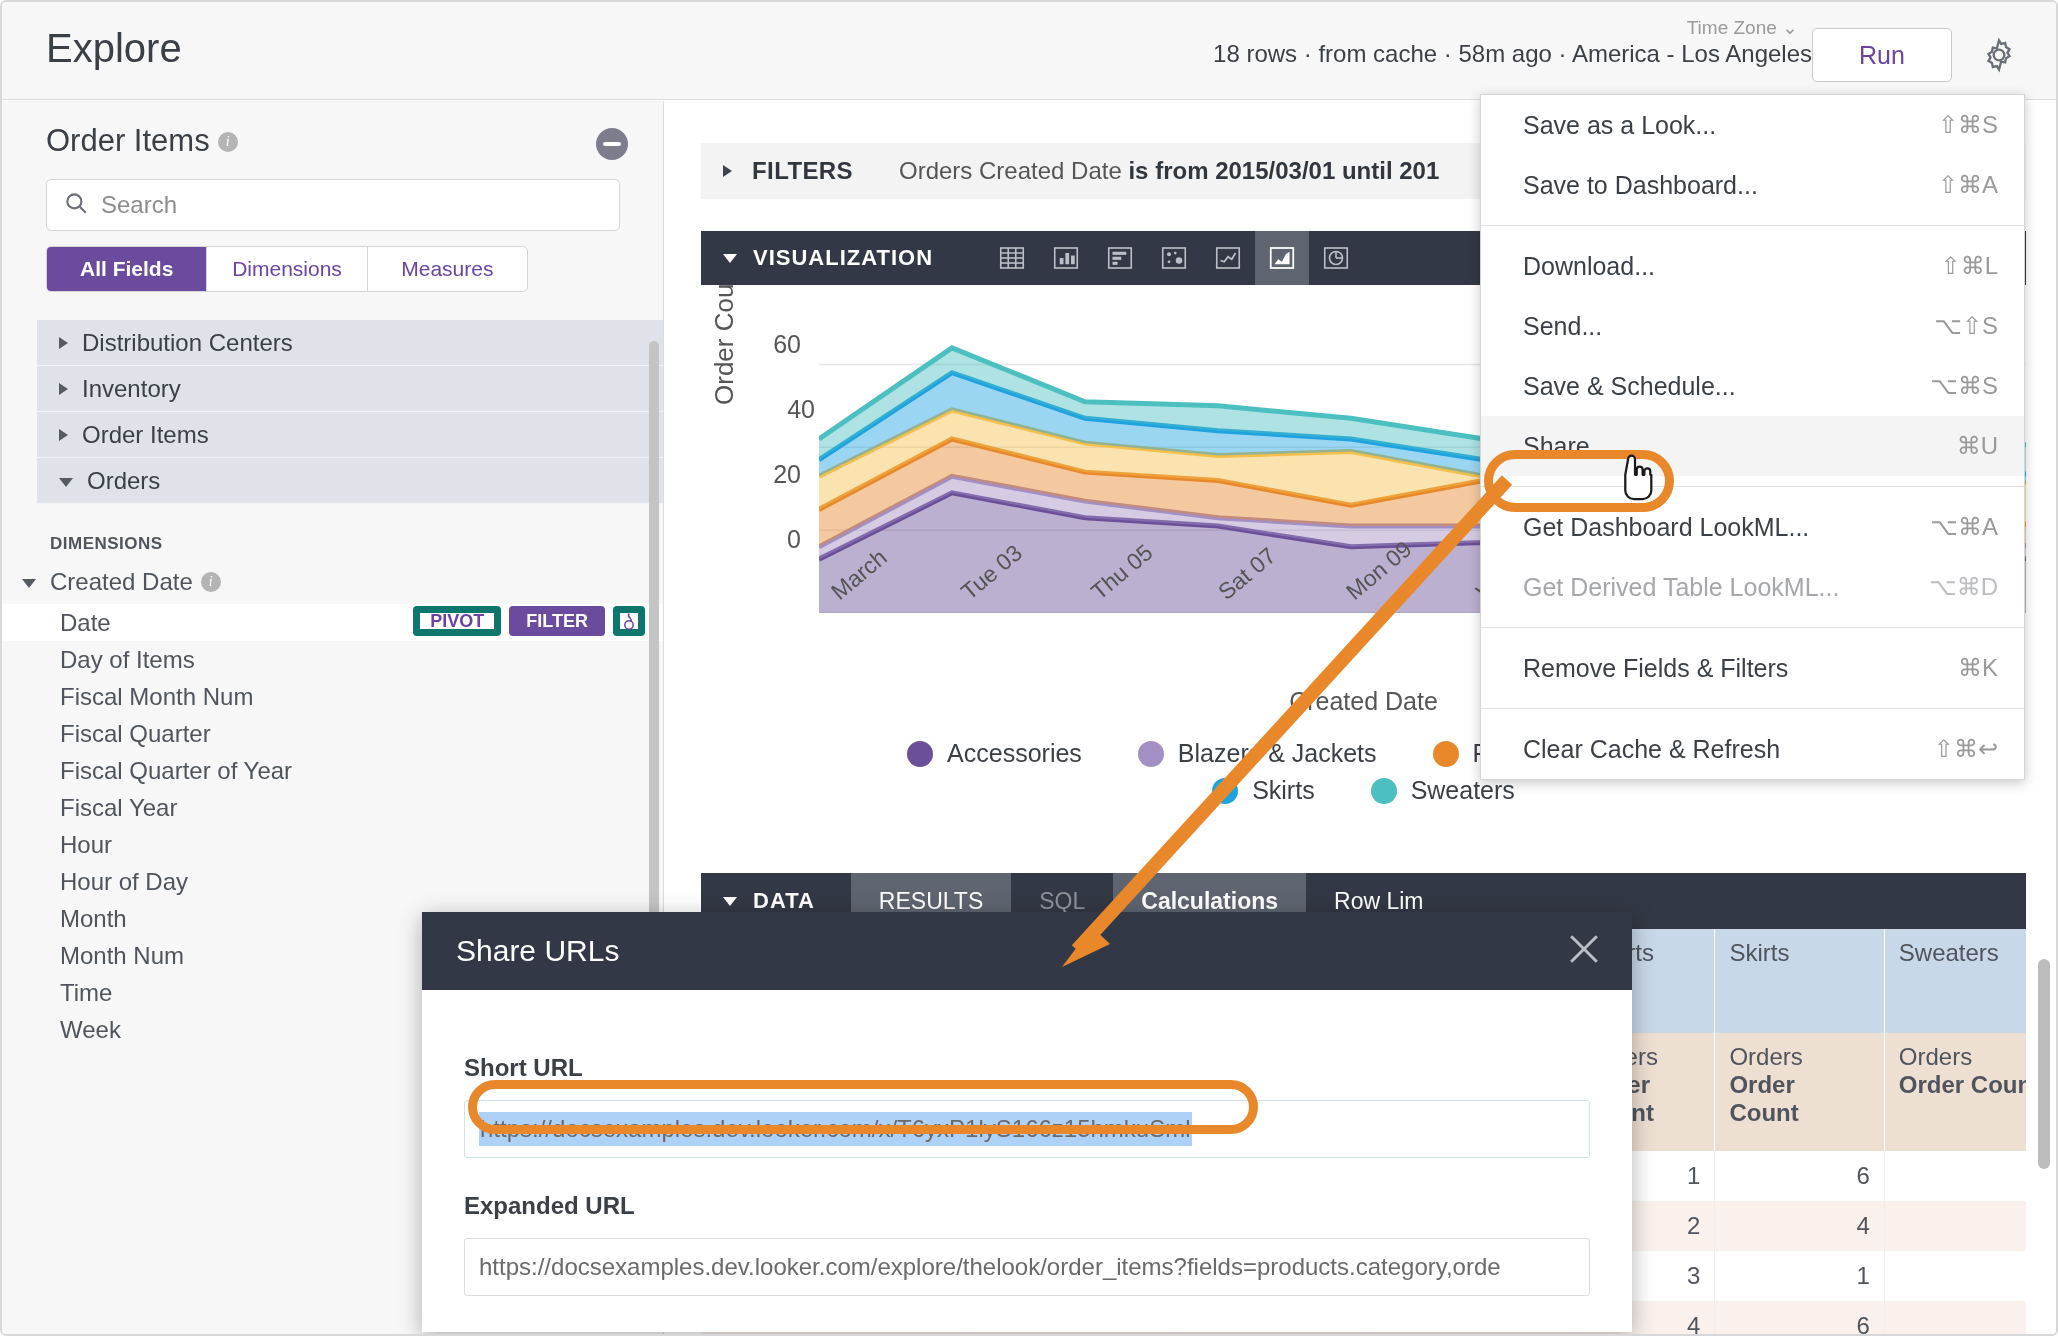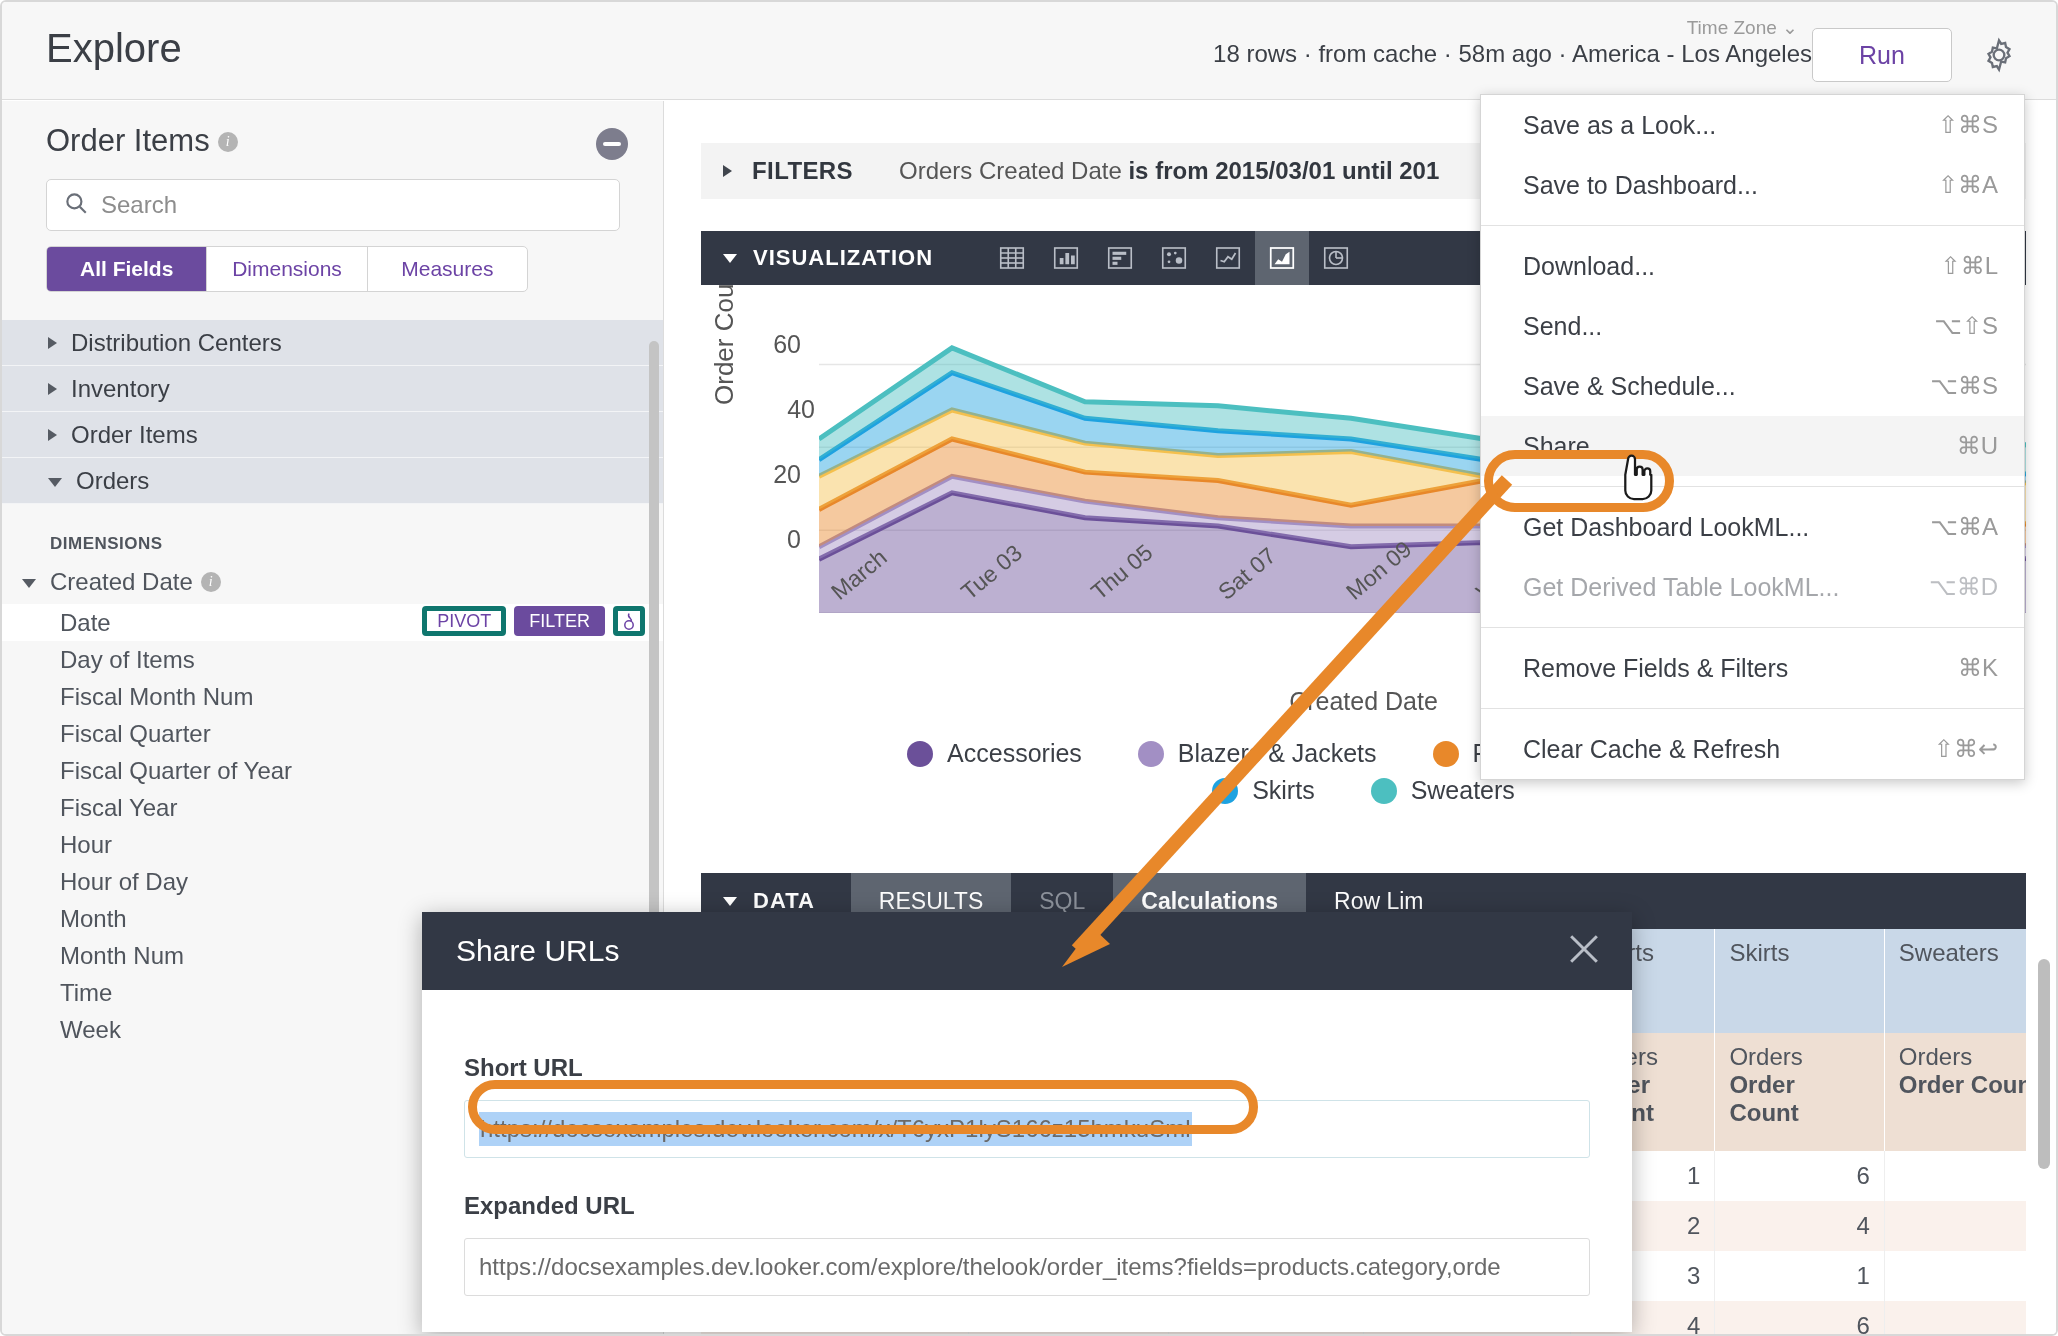--- a/index.html
+++ b/index.html
@@ -94,22 +94,22 @@
   }
   .field-tab:last-child { border-right: none; }
   .field-tab.active { background: #6b4b9e; color: #fff; font-weight: bold; }
 
   .explore-list {
     position: absolute; left: 0; top: 219px; width: 661px; bottom: 0;
     overflow: hidden;
   }
   .view-row {
     height: 46px; background: #dfe2e8; border-bottom: 1px solid #f3f4f6;
-    display: flex; align-items: center; padding-left: 46px;
-    font-size: 24px; color: #3b3f46; cursor: pointer;
+    display: flex; align-items: center; padding-left: 22px;
+    font-size: 24px; color: #3b3f46; cursor: pointer; margin-left: 35px;
   }
   .tri {
     width: 0; height: 0; margin-right: 14px;
     border-left: 9px solid #565b63; border-top: 6px solid transparent;
     border-bottom: 6px solid transparent;
   }
   .tri.open {
     border-left: 7px solid transparent; border-right: 7px solid transparent;
     border-top: 9px solid #565b63; border-bottom: none; margin-bottom: -3px;
   }
@@ -125,22 +125,22 @@
   .field-row {
     height: 37px; display: flex; align-items: center; padding-left: 58px;
     font-size: 24px; color: #50555d; cursor: pointer; position: relative; text-align: right;
   }
   .field-row.selected { background: #ffffff; }
   .field-btns {
     position: absolute; right: 18px; top: 2px;
     display: flex; align-items: center; gap: 8px;
   }
   .chip {
-    height: 30px; padding: 0 10px; border: 5px solid #0f766e; border-radius: 4px;
-    background: #fff; color: #6c43a5; font-size: 18px; font-weight: normal;
+    height: 30px; padding: 0 10px; border: 7px solid #0f766e; border-radius: 4px;
+    background: #fff; color: #6c43a5; font-size: 18px; font-weight: bold;
     display: flex; align-items: center; cursor: pointer;
   }
   .chip.filled { background: #6b4b9e; color: #fff; border-color: #6b4b9e; }
   .chip.sq { width: 32px; justify-content: center; padding: 0; }
   .sb-scroll {
     position: absolute; right: 4px; top: 240px; width: 10px; height: 920px;
     background: #c4c4c4; border-radius: 5px;
   }
 
   

